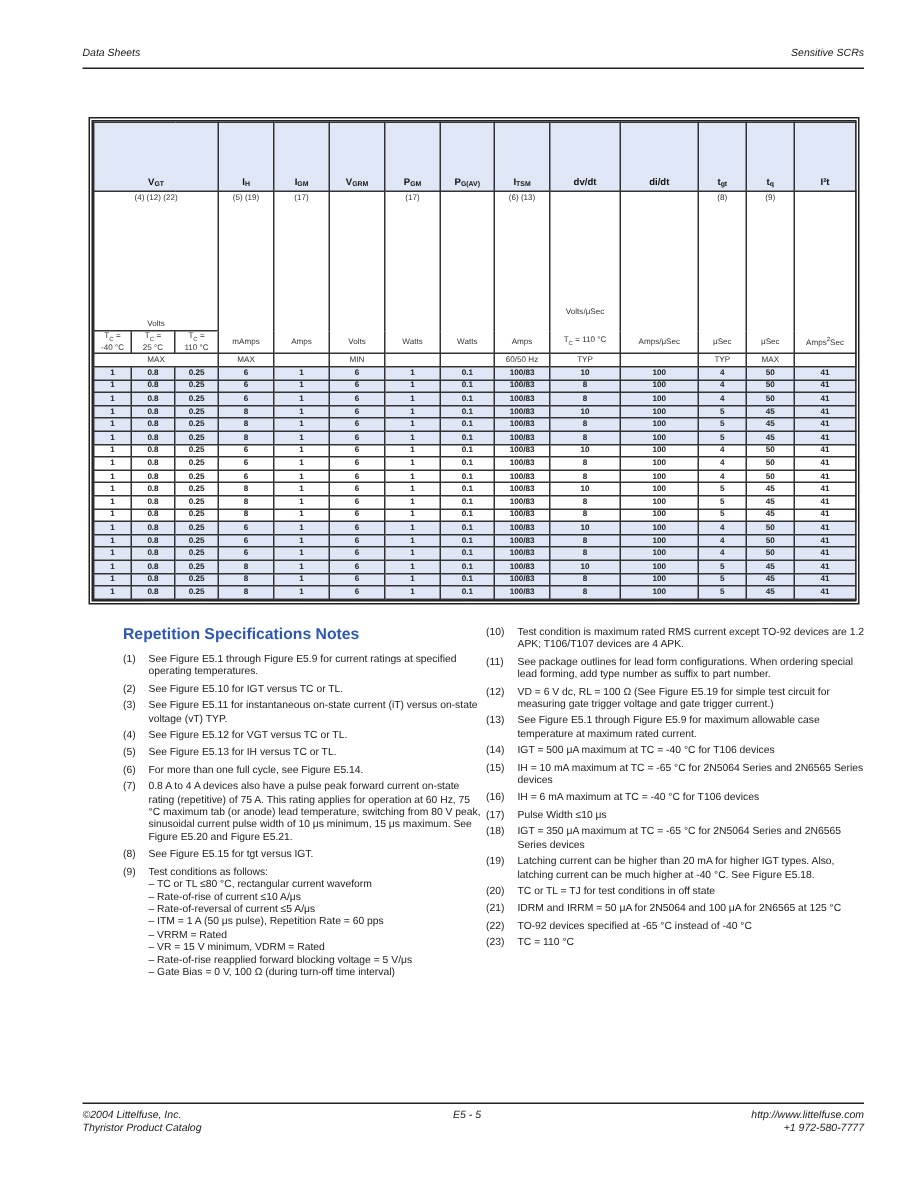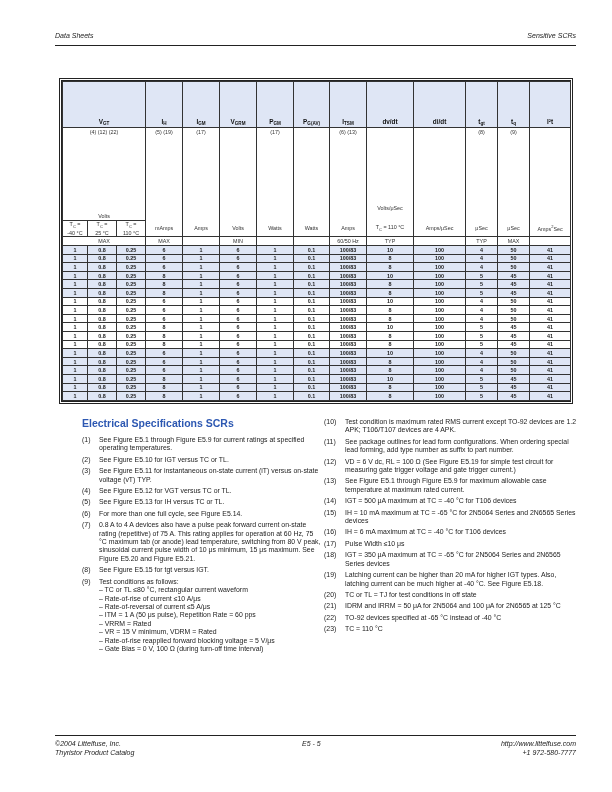--- a/index.html
+++ b/index.html
@@ -419,21 +419,21 @@
           <td>8</td>
           <td>100</td>
           <td>5</td>
           <td>45</td>
           <td>41</td>
         </tr>
       </tbody>
   </table>
 </div>
 
-<div class="notes-title">Electrical Specifications SCRs</div>
+<div class="notes-title">Repetition Specifications Notes</div>
 
 <div class="notes col-l" id="notes-left">
     <div class="n"><span class="num">(1)</span><span>See Figure E5.1 through Figure E5.9 for current ratings at specified operating temperatures.</span></div>
     <div class="n"><span class="num">(2)</span><span>See Figure E5.10 for IGT versus TC or TL.</span></div>
     <div class="n"><span class="num">(3)</span><span>See Figure E5.11 for instantaneous on-state current (iT) versus on-state voltage (vT) TYP.</span></div>
     <div class="n"><span class="num">(4)</span><span>See Figure E5.12 for VGT versus TC or TL.</span></div>
     <div class="n"><span class="num">(5)</span><span>See Figure E5.13 for IH versus TC or TL.</span></div>
     <div class="n"><span class="num">(6)</span><span>For more than one full cycle, see Figure E5.14.</span></div>
     <div class="n"><span class="num">(7)</span><span>0.8 A to 4 A devices also have a pulse peak forward current on-state rating (repetitive) of 75 A. This rating applies for operation at 60 Hz, 75 °C maximum tab (or anode) lead temperature, switching from 80 V peak, sinusoidal current pulse width of 10 μs minimum, 15 μs maximum. See Figure E5.20 and Figure E5.21.</span></div>
     <div class="n"><span class="num">(8)</span><span>See Figure E5.15 for tgt versus IGT.</span></div>

